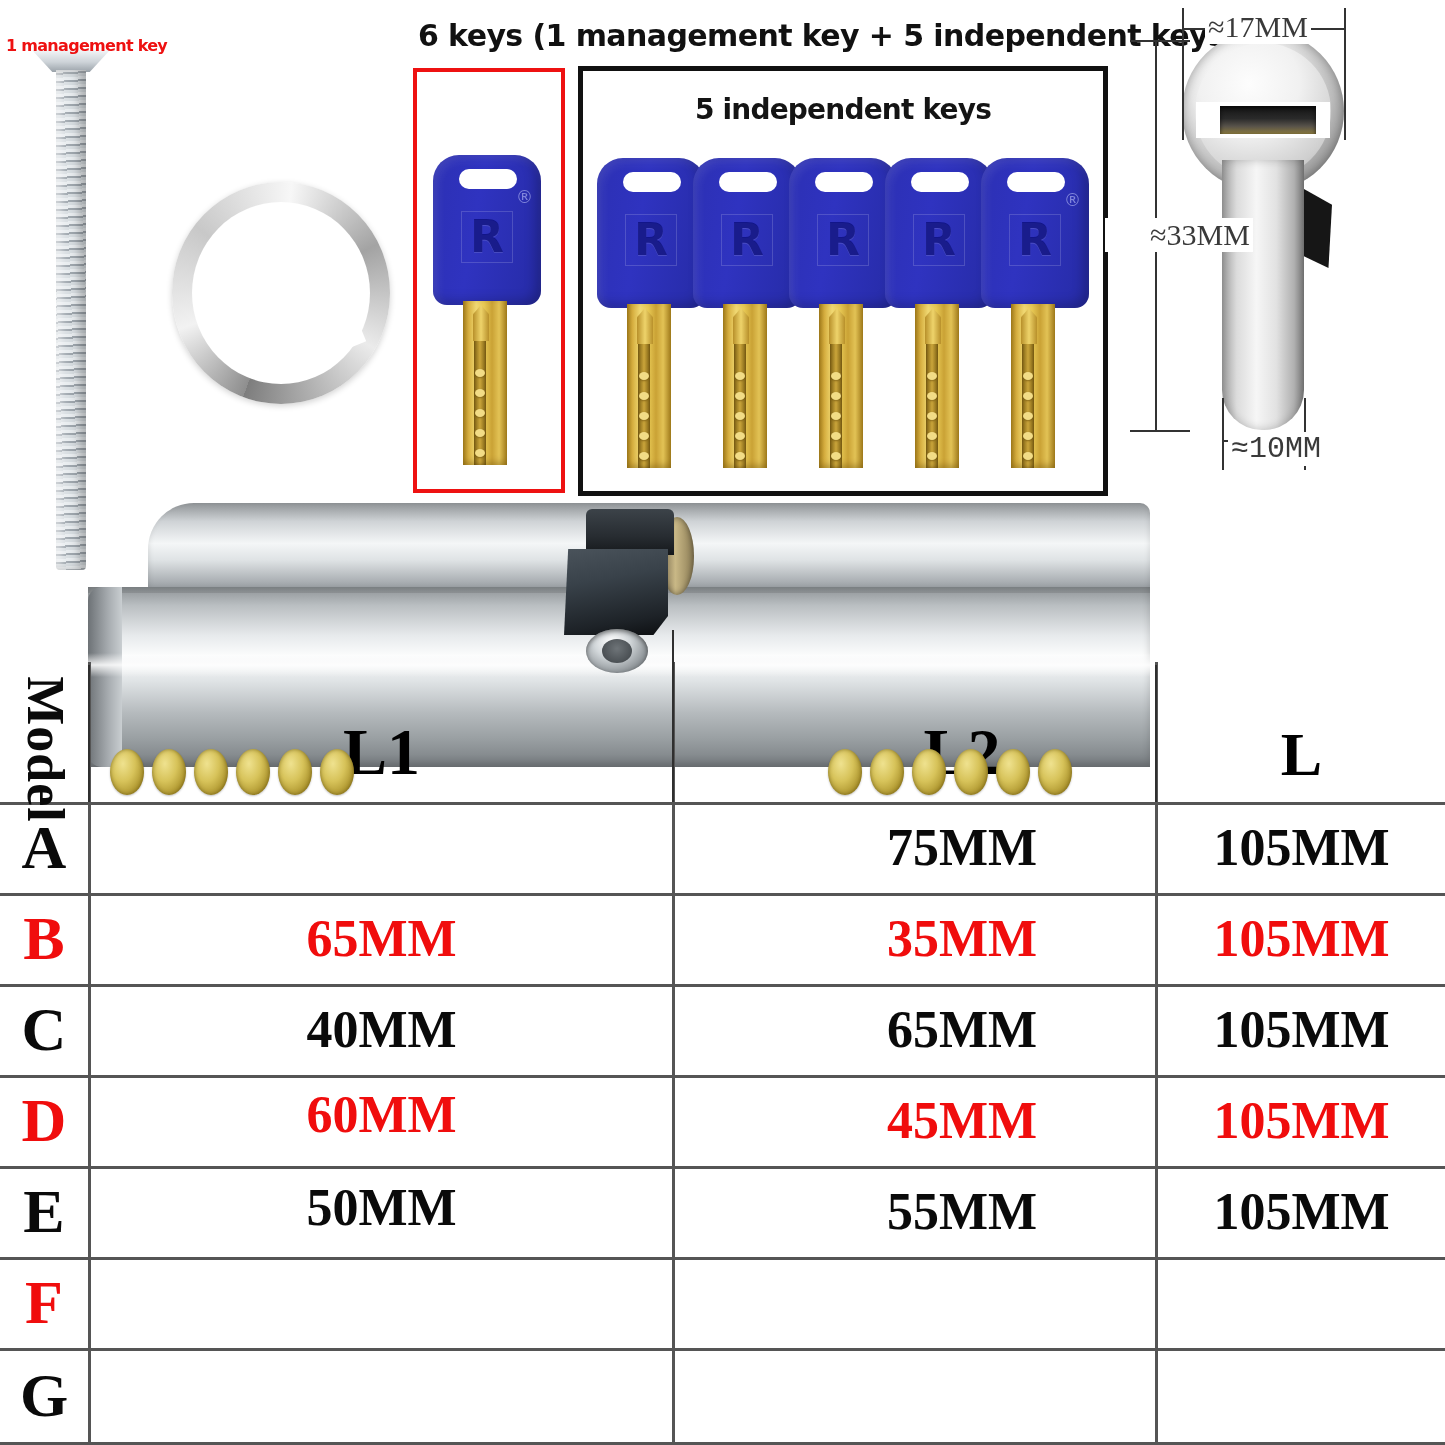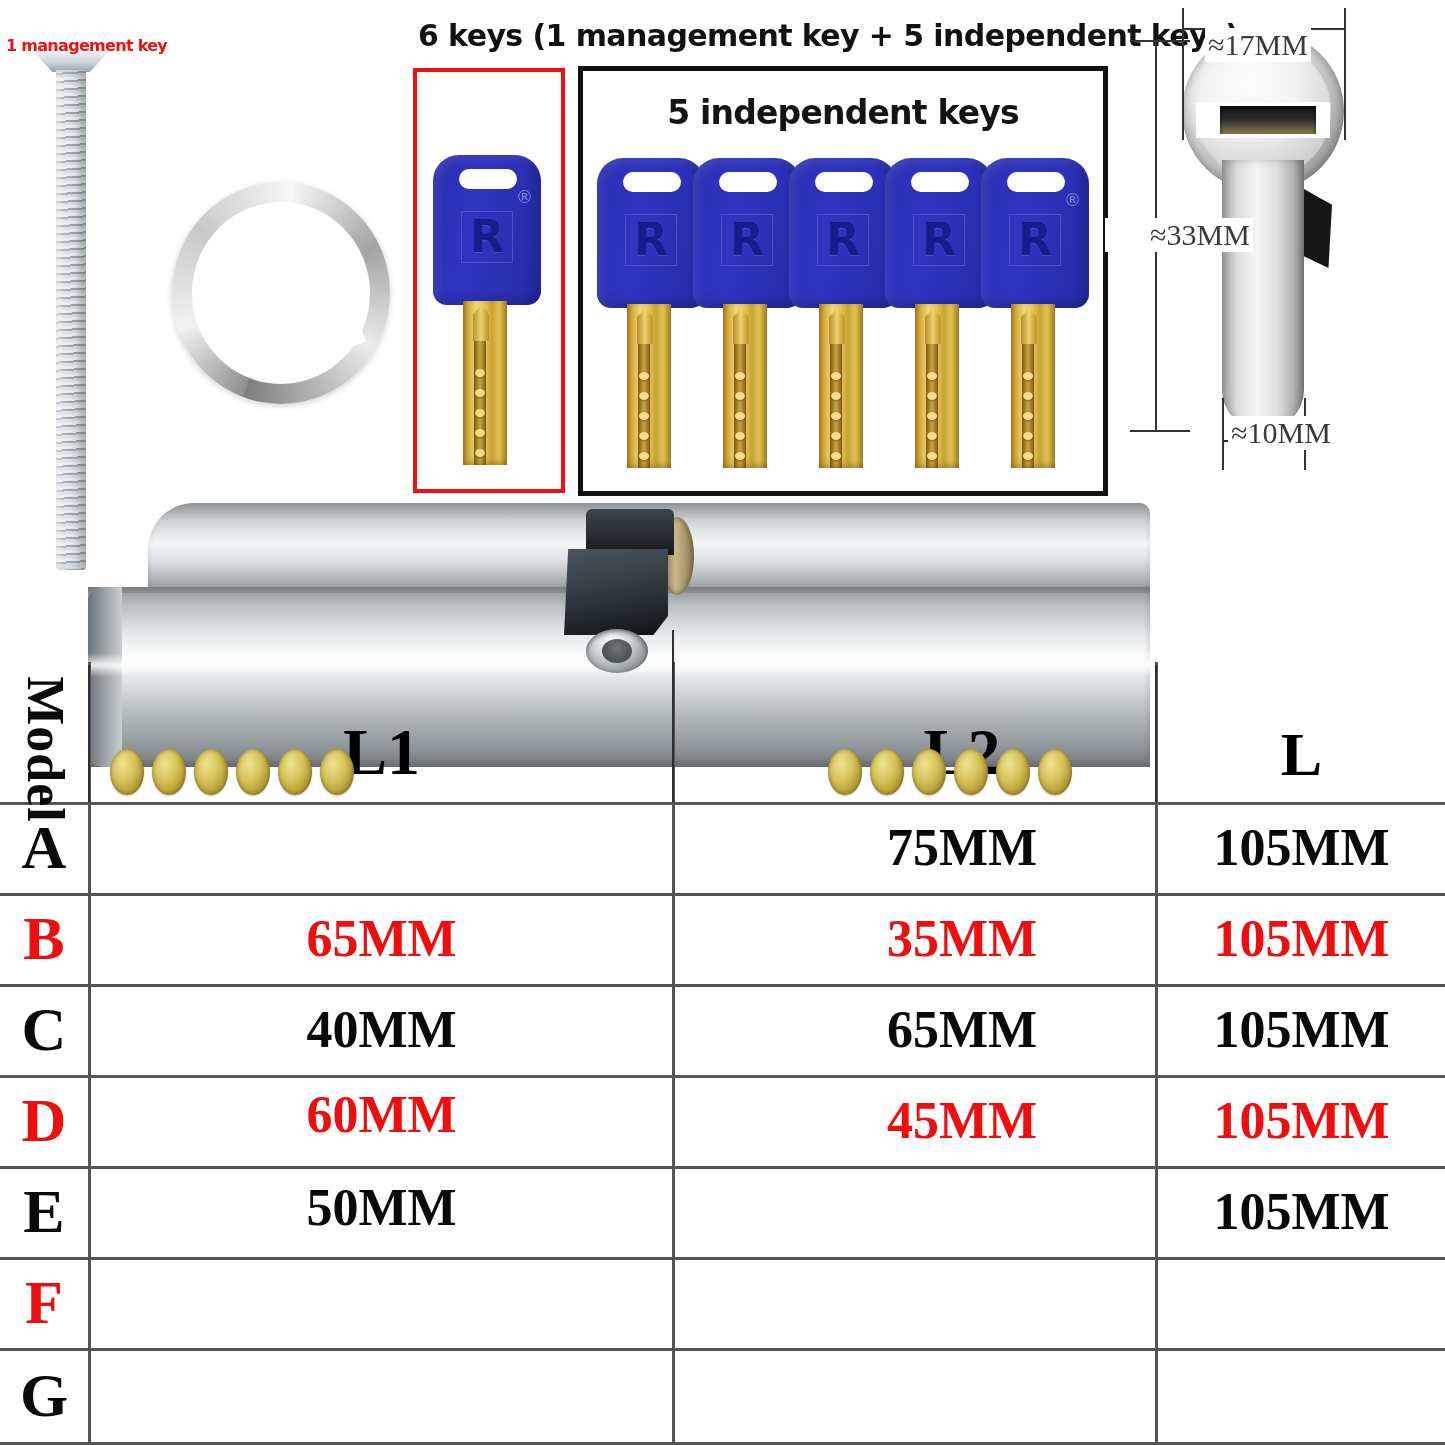--- a/index.html
+++ b/index.html
@@ -68,21 +68,21 @@
     box-sizing: border-box;
   }
   .panel-indep-label {
     position: absolute;
     left: 0;
     top: 22px;
     width: 100%;
     text-align: center;
     font-family: "DejaVu Sans", sans-serif;
     font-weight: bold;
-    font-size: 33px;
+    font-size: 28px;
     letter-spacing: -0.8px;
     color: #141414;
     white-space: nowrap;
   }
 
   
   .key {
     position: absolute;
     width: 108px;
     height: 310px;
@@ -572,31 +572,31 @@
     <div class="xsec-circle"></div>
     <div class="xsec-keyway">
         <i></i>
       </div>
     <div class="xsec-body"></div>
   </div>
 
   <div class="dimline dim-v" style="left:1182px; top:8px; height:132px;"></div>
   <div class="dimline dim-v" style="left:1344px; top:8px; height:132px;"></div>
   <div class="dimline dim-h" style="left:1182px; top:28px; width:164px;"></div>
-  <div class="dimlabel" style="left:1205px; top:10px;margin-top:18px;">≈17MM</div>
+  <div class="dimlabel" style="left:1205px; top:10px;">≈17MM</div>
 
   <div class="dimline dim-v" style="left:1155px; top:40px; height:392px;"></div>
   <div class="dimline dim-h" style="left:1130px; top:40px; width:60px;"></div>
   <div class="dimline dim-h" style="left:1130px; top:430px; width:60px;"></div>
   <div class="dimlabel" style="left:1105px; top:218px;padding-left:45px;">≈33MM</div>
 
   <div class="dimline dim-v" style="left:1222px; top:398px; height:72px;"></div>
   <div class="dimline dim-v" style="left:1304px; top:398px; height:72px;"></div>
   <div class="dimline dim-h" style="left:1222px; top:440px; width:84px;"></div>
-  <div class="dimlabel" style="left:1228px; top:416px;">≈10MM</div>
+  <div class="dimlabel" style="left:1228px; top:432px;font-family:Liberation Mono, monospace;">≈10MM</div>
 
   <div class="cyl">
     <div class="cyl-top"></div>
     <div class="cyl-body"></div>
     <div class="cyl-edge-l"></div>
     <div class="cyl-highlight"></div>
 
     <div class="cam">
       <div class="cam-ring"></div>
       <div class="cam-top"></div>
@@ -660,20 +660,21 @@
     <div class="cell col-l2 black" style="top:322px; height:91px;">65MM</div>
     <div class="cell col-l black" style="top:322px; height:91px;">105MM</div>
 
     <div class="cell col-model red" style="top:413px; height:91px;">D</div>
     <div class="cell col-l1 red" style="top:413px; height:79px;">60MM</div>
     <div class="cell col-l2 red" style="top:413px; height:91px;">45MM</div>
     <div class="cell col-l red" style="top:413px; height:91px;">105MM</div>
 
     <div class="cell col-model black" style="top:504px; height:91px;">E</div>
     <div class="cell col-l1 black" style="top:504px; height:83px;">50MM</div>
+    <div class="cell col-l2 black" style="top:504px; height:91px;">55MM</div>
     <div class="cell col-l black" style="top:504px; height:91px;">105MM</div>
 
     <div class="cell col-model red" style="top:595px; height:91px;">F</div>
     <div class="cell col-l1 red" style="top:595px; height:91px;"></div>
     <div class="cell col-l2 red" style="top:595px; height:91px;"></div>
     <div class="cell col-l red" style="top:595px; height:91px;"></div>
 
     <div class="cell col-model black" style="top:686px; height:94px;">G</div>
     <div class="cell col-l1 black" style="top:686px; height:94px;"></div>
     <div class="cell col-l2 black" style="top:686px; height:94px;"></div>

